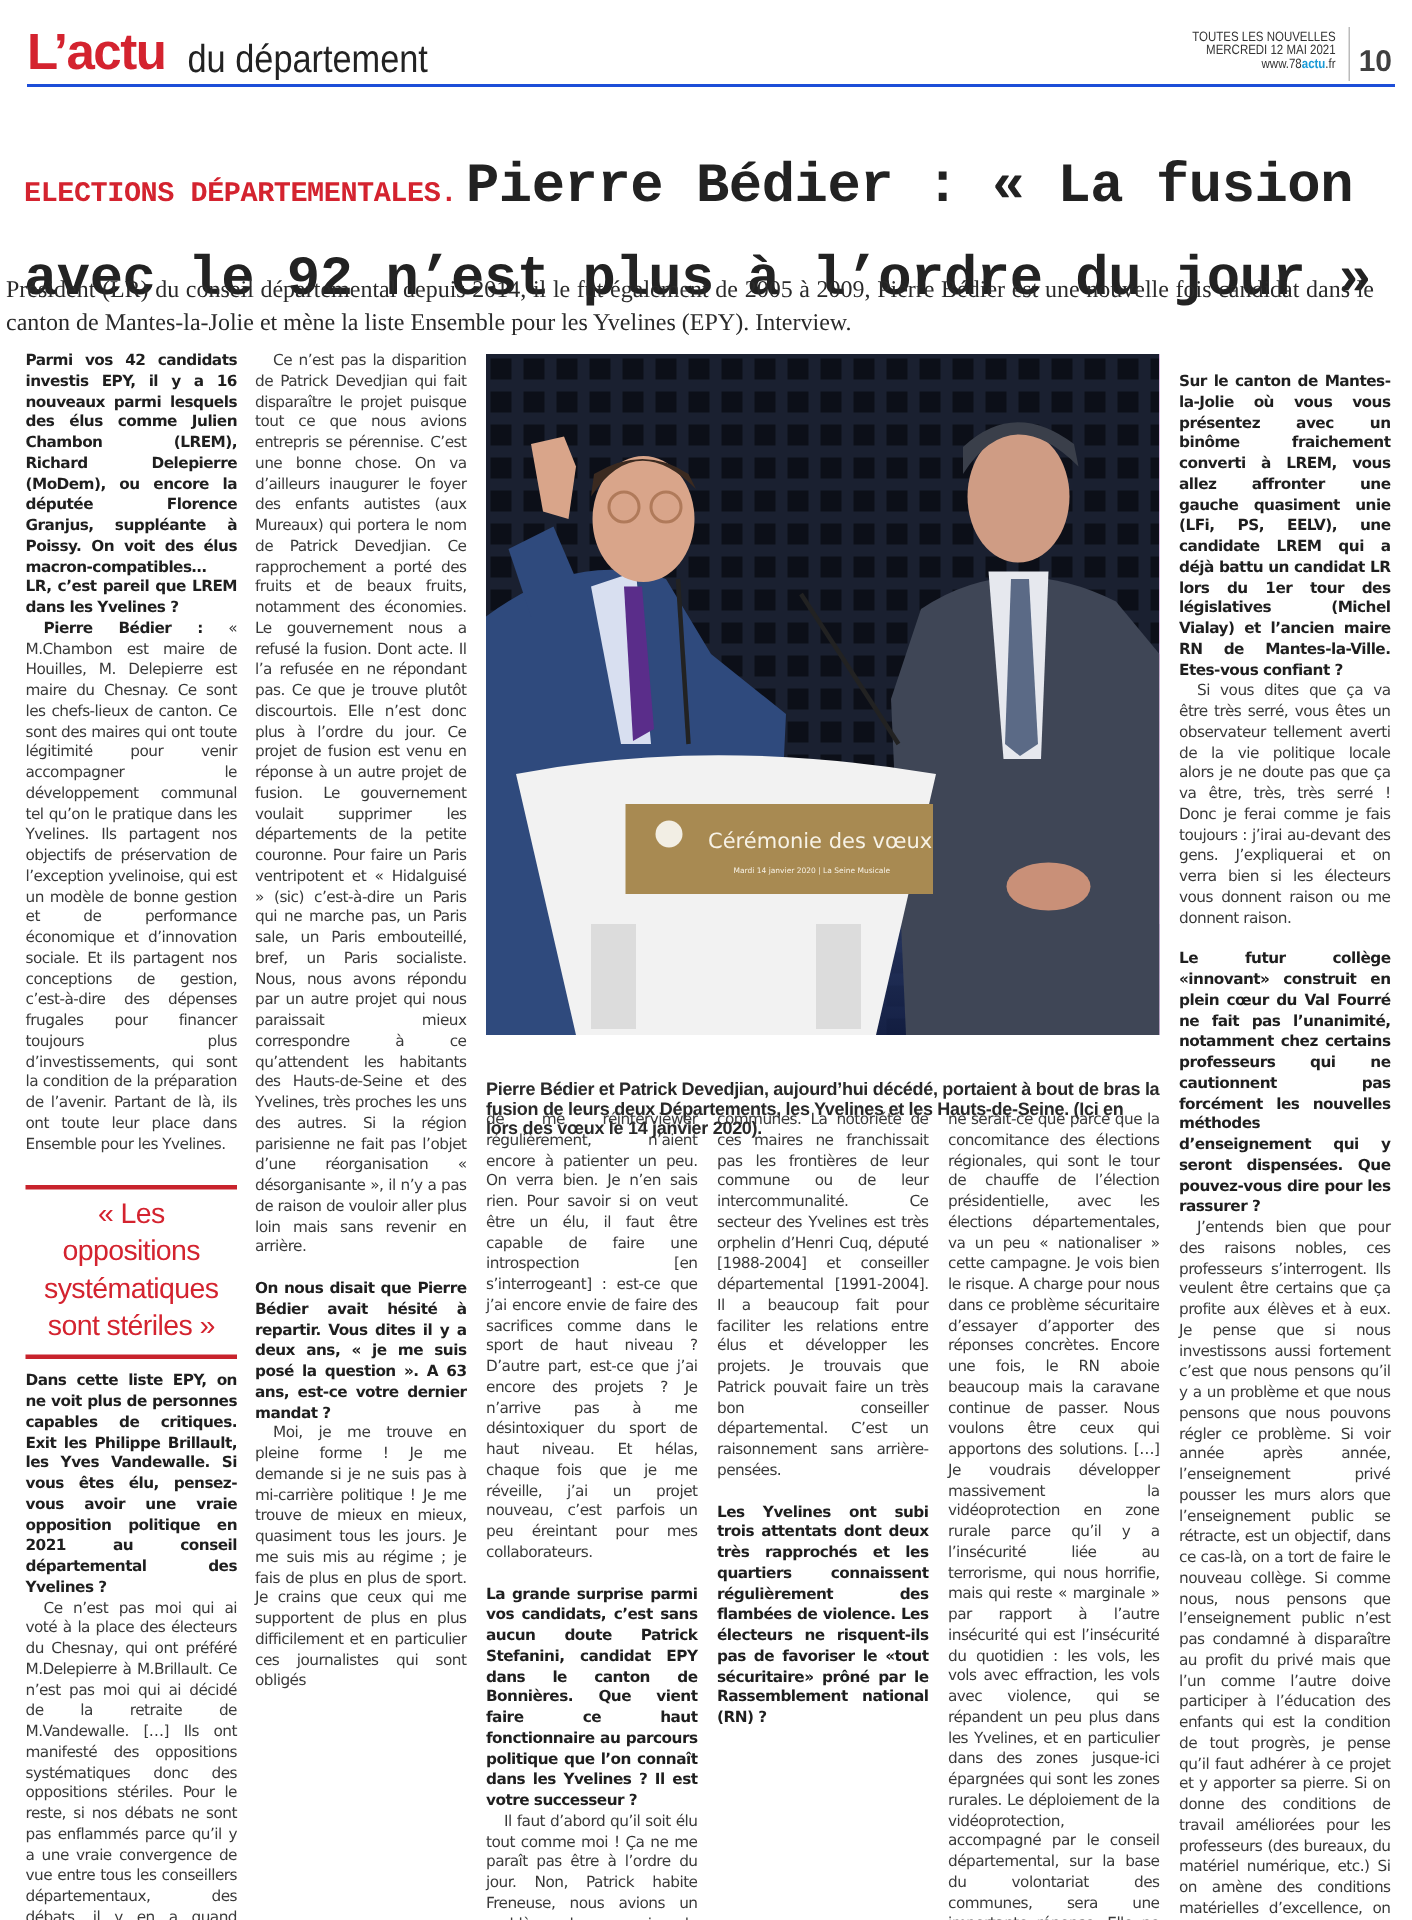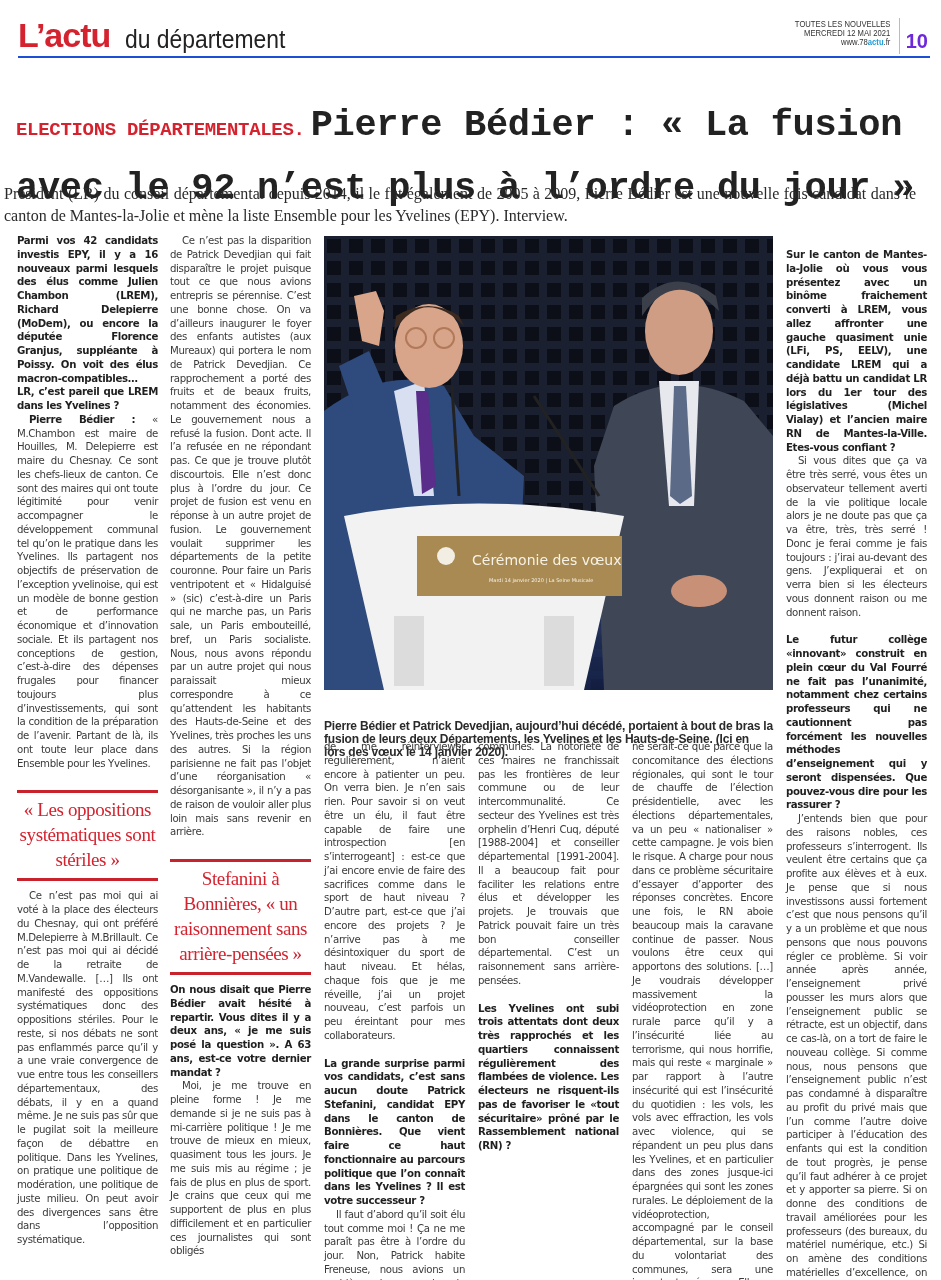--- a/index.html
+++ b/index.html
@@ -6,21 +6,21 @@
   html, body { width: 941px; height: 1280px; background: #ffffff; overflow: hidden; }
   body { position: relative; font-family: "DejaVu Sans", sans-serif; color: #2a2a2a; }
 
   
   .masthead { position: absolute; left: 18px; top: 14px; width: 912px; height: 44px; border-bottom: 2px solid #1d4ed8; }
   .rubric-red { position: absolute; left: 0; top: 2px; font-family: "Liberation Sans", sans-serif; font-weight: bold; font-size: 34px; color: #d4232f; letter-spacing: -1px; }
   .rubric-black { position: absolute; left: 107px; top: 10px; font-family: "Liberation Sans", sans-serif; font-size: 26px; color: #222; transform: scaleX(0.88); transform-origin: left; }
   .pub-info { position: absolute; right: 40px; top: 6px; text-align: right; font-family: "Liberation Sans", sans-serif; font-size: 9px; line-height: 9px; color: #333; transform: scaleX(0.85); transform-origin: right; }
   .pub-info .accent { color: #1a9ad6; font-weight: bold; }
   .pub-sep { position: absolute; right: 30px; top: 4px; width: 1px; height: 36px; background: #bbb; }
-  .page-num { position: absolute; right: 2px; top: 16px; font-family: "Liberation Sans", sans-serif; font-weight: bold; font-size: 20px; color: #6d28d9; }
+  .page-num { position: absolute; right: 2px; top: 16px; font-family: "Liberation Sans", sans-serif; font-weight: bold; font-size: 20px; color: #404040; }
 
   
   .headline { position: absolute; left: 16px; top: 96px; width: 920px; font-family: Liberation Mono, monospace; font-weight: bold; font-size: 37px; line-height: 58px; color: #222; letter-spacing: -0.3px; }
   .kicker { color: #d4232f; font-size: 19px; letter-spacing: -0.3px; margin-right: 6px; }
   .chapo { position: absolute; left: 4px; top: 183px; width: 912px; font-family: "Liberation Serif", serif; font-size: 16px; line-height: 22px; color: #2a2a2a; text-align: justify; }
 
   
   .col { position: absolute; font-family: "DejaVu Sans", sans-serif; font-size: 10.2px; line-height: 13.75px; text-align: justify; color: #3a3a3a; letter-spacing: -0.35px; }
   .col p { margin: 0; }
   .q { font-weight: bold; color: #1f1f1f; }
@@ -28,21 +28,21 @@
   .gap { height: 14px; }
 
   .col1 { left: 17px; top: 234px; width: 141px; }
   .col2 { left: 170px; top: 234px; width: 141px; }
   .col3 { left: 324px; top: 740px; width: 141px; }
   .col4 { left: 478px; top: 740px; width: 141px; }
   .col5 { left: 632px; top: 740px; width: 141px; }
   .col6 { left: 786px; top: 234px; width: 141px; }
 
   
-  .pull { border-top: 3px solid #c8232c; border-bottom: 3px solid #c8232c; text-align: center; font-family: Liberation Serif, serif; color: #d4232f; font-size: 19px; line-height: 25px; padding: 4px 0 6px 0; margin: 6px 0 8px 0; letter-spacing: -0.4px; font-weight: 300; }
+  .pull { border-top: 3px solid #c8232c; border-bottom: 3px solid #c8232c; text-align: center; font-family: Liberation Sans, sans-serif; color: #d4232f; font-size: 19px; line-height: 25px; padding: 4px 0 6px 0; margin: 6px 0 8px 0; letter-spacing: -0.4px; font-weight: 300; }
 
   
   .photo { position: absolute; left: 324px; top: 236px; width: 449px; height: 454px; background: #f0abfc; overflow: hidden; }
   .photo svg { display: block; }
   .caption { position: absolute; left: 324px; top: 720px; width: 449px; font-family: Liberation Sans, sans-serif; font-weight: bold; font-size: 12px; line-height: 13px; color: #2a2a2a; letter-spacing: -0.2px; }
 </style>
 </head>
 <body>
 
 <header class="masthead">
@@ -60,27 +60,27 @@
 <h1 class="headline">
   <span class="kicker">ELECTIONS DÉPARTEMENTALES.</span><span>Pierre Bédier : « La fusion avec le 92 n’est plus à l’ordre du jour »</span>
 </h1>
 <p class="chapo">Président (LR) du conseil départemental depuis 2014, il le fut également de 2005 à 2009, Pierre Bédier est une nouvelle fois candidat dans le canton de Mantes-la-Jolie et mène la liste Ensemble pour les Yvelines (EPY). Interview.</p>
 
 <div class="col col1">
   <p class="q">Parmi vos 42 candidats investis EPY, il y a 16 nouveaux parmi lesquels des élus comme Julien Chambon (LREM), Richard Delepierre (MoDem), ou encore la députée Florence Granjus, suppléante à Poissy. On voit des élus macron-compatibles… LR, c’est pareil que LREM dans les Yvelines ?</p>
   <p class="indent"><b style="color:#1f1f1f">Pierre Bédier :</b><span> « M.Chambon est maire de Houilles, M. Delepierre est maire du Chesnay. Ce sont les chefs-lieux de canton. Ce sont des maires qui ont toute légitimité pour venir accompagner le développement communal tel qu’on le pratique dans les Yvelines. Ils partagent nos objectifs de préservation de l’exception yvelinoise, qui est un modèle de bonne gestion et de performance économique et d’innovation sociale. Et ils partagent nos conceptions de gestion, c’est-à-dire des dépenses frugales pour financer toujours plus d’investissements, qui sont la condition de la préparation de l’avenir. Partant de là, ils ont toute leur place dans Ensemble pour les Yvelines.</span></p>
   <div class="gap"></div>
   <div class="pull">« Les oppositions systématiques sont stériles »</div>
+  <p class="q">Dans cette liste EPY, on ne voit plus de personnes capables de critiques. Exit les Philippe Brillault, les Yves Vandewalle. Si vous êtes élu, pensez-vous avoir une vraie opposition politique en 2021 au conseil départemental des Yvelines ?</p>
   <p class="indent">Ce n’est pas moi qui ai voté à la place des électeurs du Chesnay, qui ont préféré M.Delepierre à M.Brillault. Ce n’est pas moi qui ai décidé de la retraite de M.Vandewalle. […] Ils ont manifesté des oppositions systématiques donc des oppositions stériles. Pour le reste, si nos débats ne sont pas enflammés parce qu’il y a une vraie convergence de vue entre tous les conseillers départementaux, des débats, il y en a quand même. Je ne suis pas sûr que le pugilat soit la meilleure façon de débattre en politique. Dans les Yvelines, on pratique une politique de modération, une politique de juste milieu. On peut avoir des divergences sans être dans l’opposition systématique.</p>
 </div>
 
 <div class="col col2">
   <p class="indent">Ce n’est pas la disparition de Patrick Devedjian qui fait disparaître le projet puisque tout ce que nous avions entrepris se pérennise. C’est une bonne chose. On va d’ailleurs inaugurer le foyer des enfants autistes (aux Mureaux) qui portera le nom de Patrick Devedjian. Ce rapprochement a porté des fruits et de beaux fruits, notamment des économies. Le gouvernement nous a refusé la fusion. Dont acte. Il l’a refusée en ne répondant pas. Ce que je trouve plutôt discourtois. Elle n’est donc plus à l’ordre du jour. Ce projet de fusion est venu en réponse à un autre projet de fusion. Le gouvernement voulait supprimer les départements de la petite couronne. Pour faire un Paris ventripotent et « Hidalguisé » (sic) c’est-à-dire un Paris qui ne marche pas, un Paris sale, un Paris embouteillé, bref, un Paris socialiste. Nous, nous avons répondu par un autre projet qui nous paraissait mieux correspondre à ce qu’attendent les habitants des Hauts-de-Seine et des Yvelines, très proches les uns des autres. Si la région parisienne ne fait pas l’objet d’une réorganisation « désorganisante », il n’y a pas de raison de vouloir aller plus loin mais sans revenir en arrière.</p>
   <div class="gap"></div>
-  <div class="pull">Stefanini à Bonnières, « un raisonnement sans arrière-pensées »</div>
   <p class="q">On nous disait que Pierre Bédier avait hésité à repartir. Vous dites il y a deux ans, « je me suis posé la question ». A 63 ans, est-ce votre dernier mandat ?</p>
   <p class="indent">Moi, je me trouve en pleine forme ! Je me demande si je ne suis pas à mi-carrière politique ! Je me trouve de mieux en mieux, quasiment tous les jours. Je me suis mis au régime ; je fais de plus en plus de sport. Je crains que ceux qui me supportent de plus en plus difficilement et en particulier ces journalistes qui sont obligés</p>
 </div>
 
 <div class="photo">
   <svg width="449" height="454" viewBox="0 0 449 454">
     <defs>
       <pattern id="grid" width="22" height="22" patternUnits="userSpaceOnUse">
         <rect width="22" height="22" fill="#1a2030"></rect>
         <rect x="3" y="3" width="14" height="14" fill="#0c0f18"></rect>

